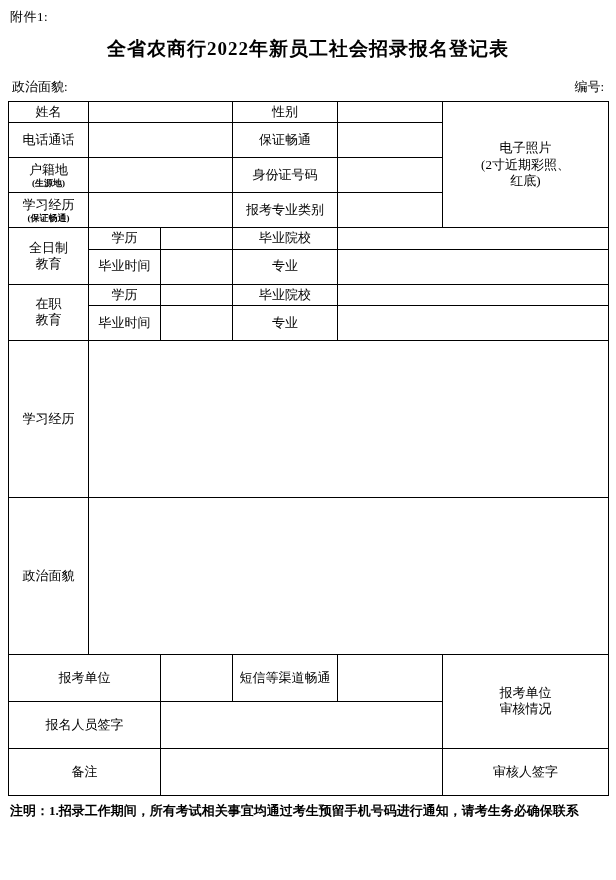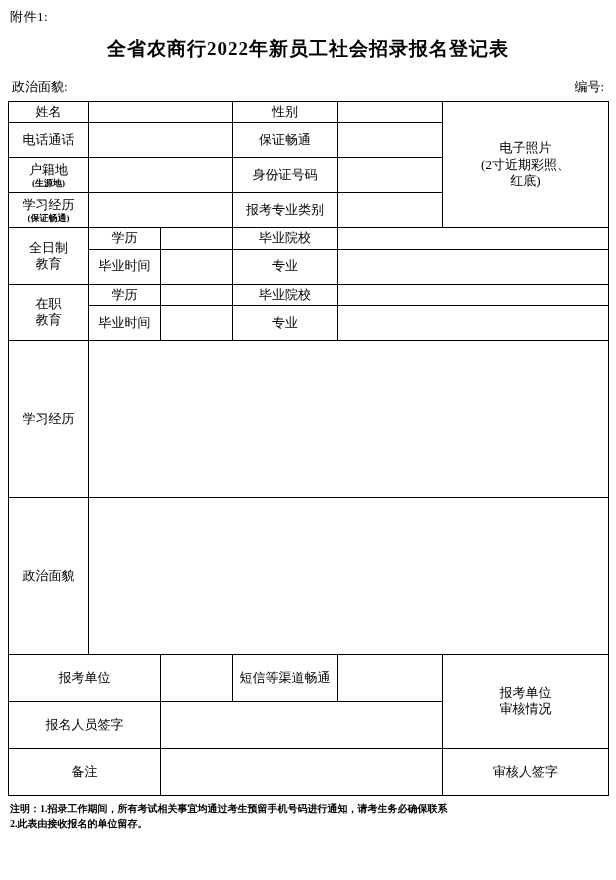--- a/index.html
+++ b/index.html
@@ -58,21 +58,21 @@
     text-align: center;
     vertical-align: middle;
     padding: 2px 3px;
     line-height: 1.25;
   }
   td.lbl { font-size: 13px; margin-left: 32px; }
   td.tall { height: 30px; }
   .photo-cell { font-size: 12px; line-height: 1.5; }
   .blank { }
   .notes {
-    font-size: 10px;
+    font-size: 13px;
     line-height: 1.5;
     margin: 5px 2px 0 2px;
     font-family: "Liberation Serif", "DejaVu Serif", serif;
     font-weight: bold;
   }
   .notes div { white-space: nowrap; }
   .twoline { font-size: 13px; line-height: 1.25; }
   .tiny-note { font-size: 9px; font-weight: bold; }
 </style>
 </head>
@@ -204,16 +204,15 @@
       <tr>
         <td class="lbl" colspan="2" style="height:42px">备注</td>
         <td class="blank" colspan="3"></td>
         <td class="lbl">审核人签字</td>
       </tr>
     </tbody>
   </table>
 
   <div class="notes">
     <div>注明：1.招录工作期间，所有考试相关事宜均通过考生预留手机号码进行通知，请考生务必确保联系</div>
-    <div>2.此表由接收报名的单位留存。</div>
   </div>
 
 </div>
 
 </body></html>

